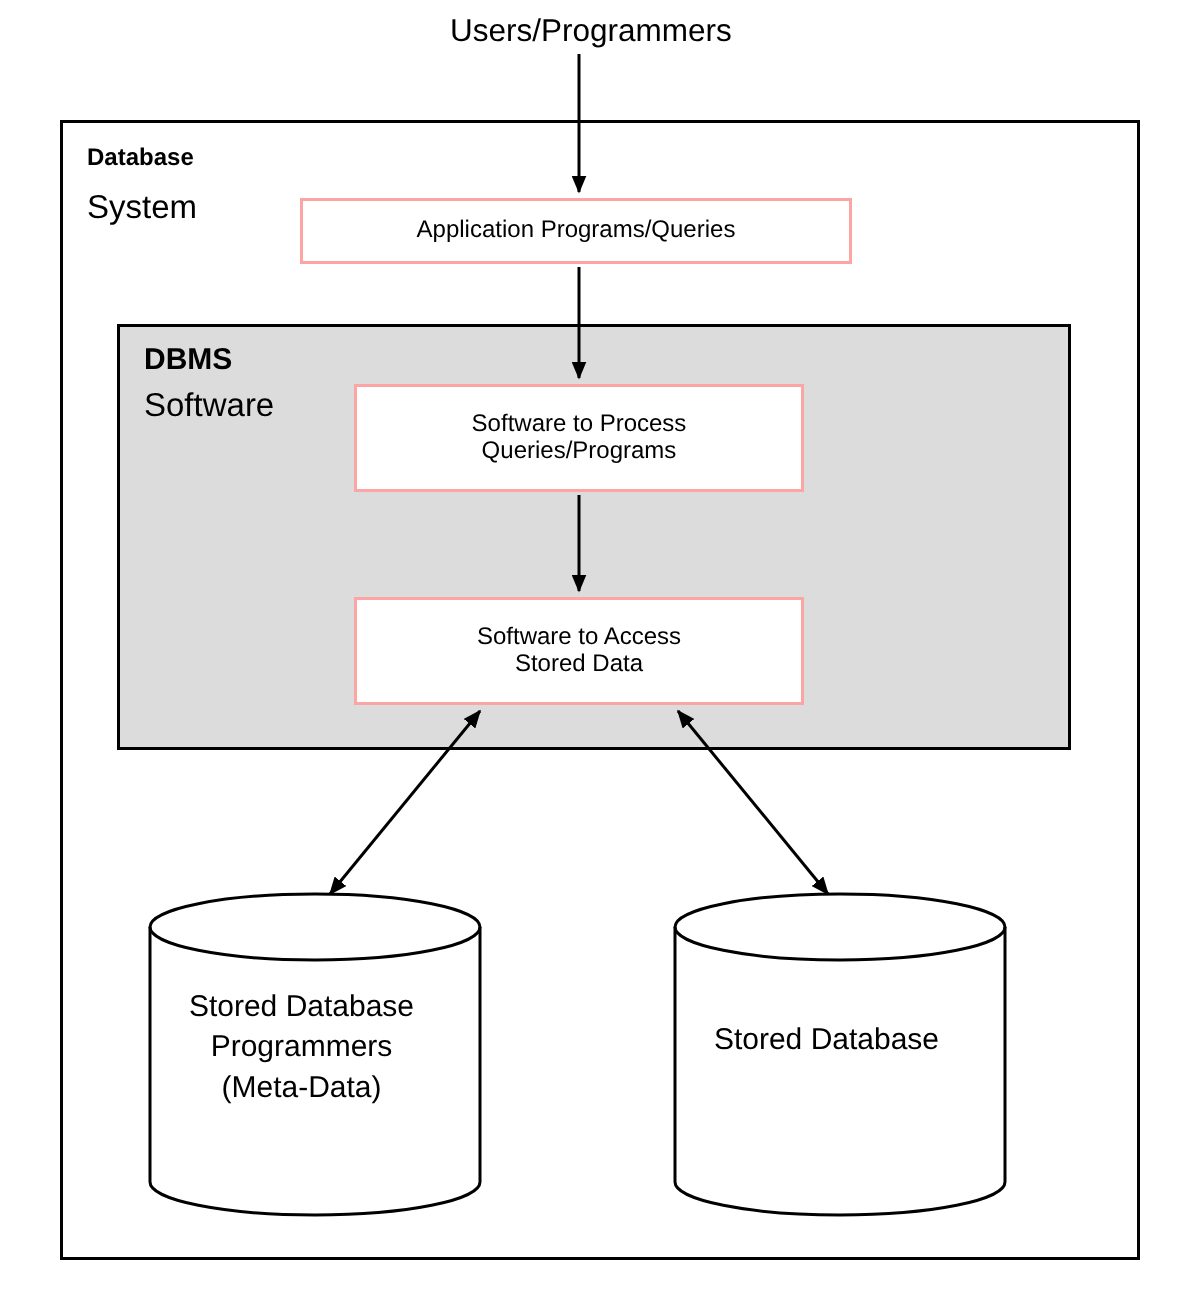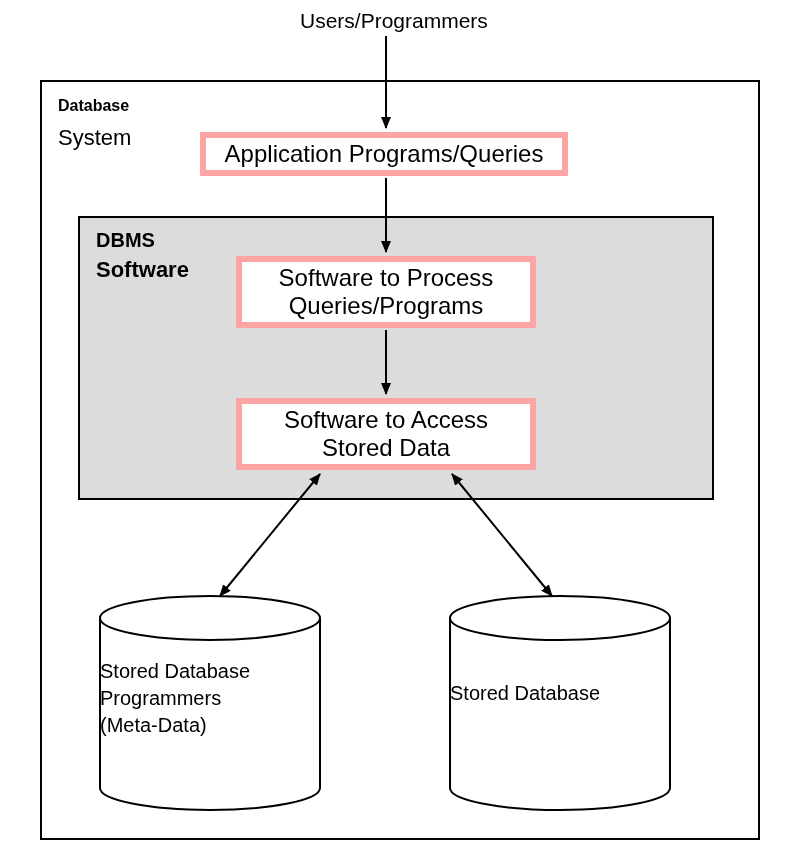--- a/index.html
+++ b/index.html
@@ -28,36 +28,37 @@
   }
   .shade {
     position: absolute;
     background: #dcdcdc;
     border: 2px solid #000;
     box-sizing: border-box;
   }
   .rect-white {
     position: absolute;
     background: #fff;
-    border: 6px solid #fca5a5;
+    border: 2px solid #fca5a5;
     box-sizing: border-box;
     display: flex;
     align-items: center;
     justify-content: center;
     text-align: center;
-    font-size: 24px;
+    font-size: 16px;
   }
   svg.overlay {
     position: absolute;
     left: 0; top: 0;
     width: 800px; height: 865px;
     pointer-events: none;
   }
   .cyl-label {
     position: absolute;
+    text-align: center;
     width: 202px;
     font-size: 20px;
     line-height: 1.35;
   }
 </style>
 </head>
 <body>
 
 <div class="canvas">
 
@@ -68,21 +69,21 @@
   <div class="label" style="left:58px; top:96px; font-size:16px; font-weight:bold;">Database</div>
   <div class="label" style="left:58px; top:124px; font-size:22px; font-weight:normal;">System</div>
 
   <div class="rect-white" style="left:200px; top:132px; width:368px; height:44px;">
      <span>Application Programs/Queries</span>
   </div>
 
   <div class="shade" style="left:78px; top:216px; width:636px; height:284px;"></div>
 
   <div class="label" style="left:96px; top:228px; font-size:20px; font-weight:bold;">DBMS</div>
-  <div class="label" style="left:96px; top:256px; font-size:22px; font-weight:bold;">Software</div>
+  <div class="label" style="left:96px; top:256px; font-size:22px; font-weight:normal;">Software</div>
 
   <div class="rect-white" style="left:236px; top:256px; width:300px; height:72px; flex-direction:column;">
      <span>Software to Process</span>
      <span>Queries/Programs</span>
   </div>
 
   <div class="rect-white" style="left:236px; top:398px; width:300px; height:72px; flex-direction:column;">
      <span>Software to Access</span>
      <span>Stored Data</span>
   </div>

